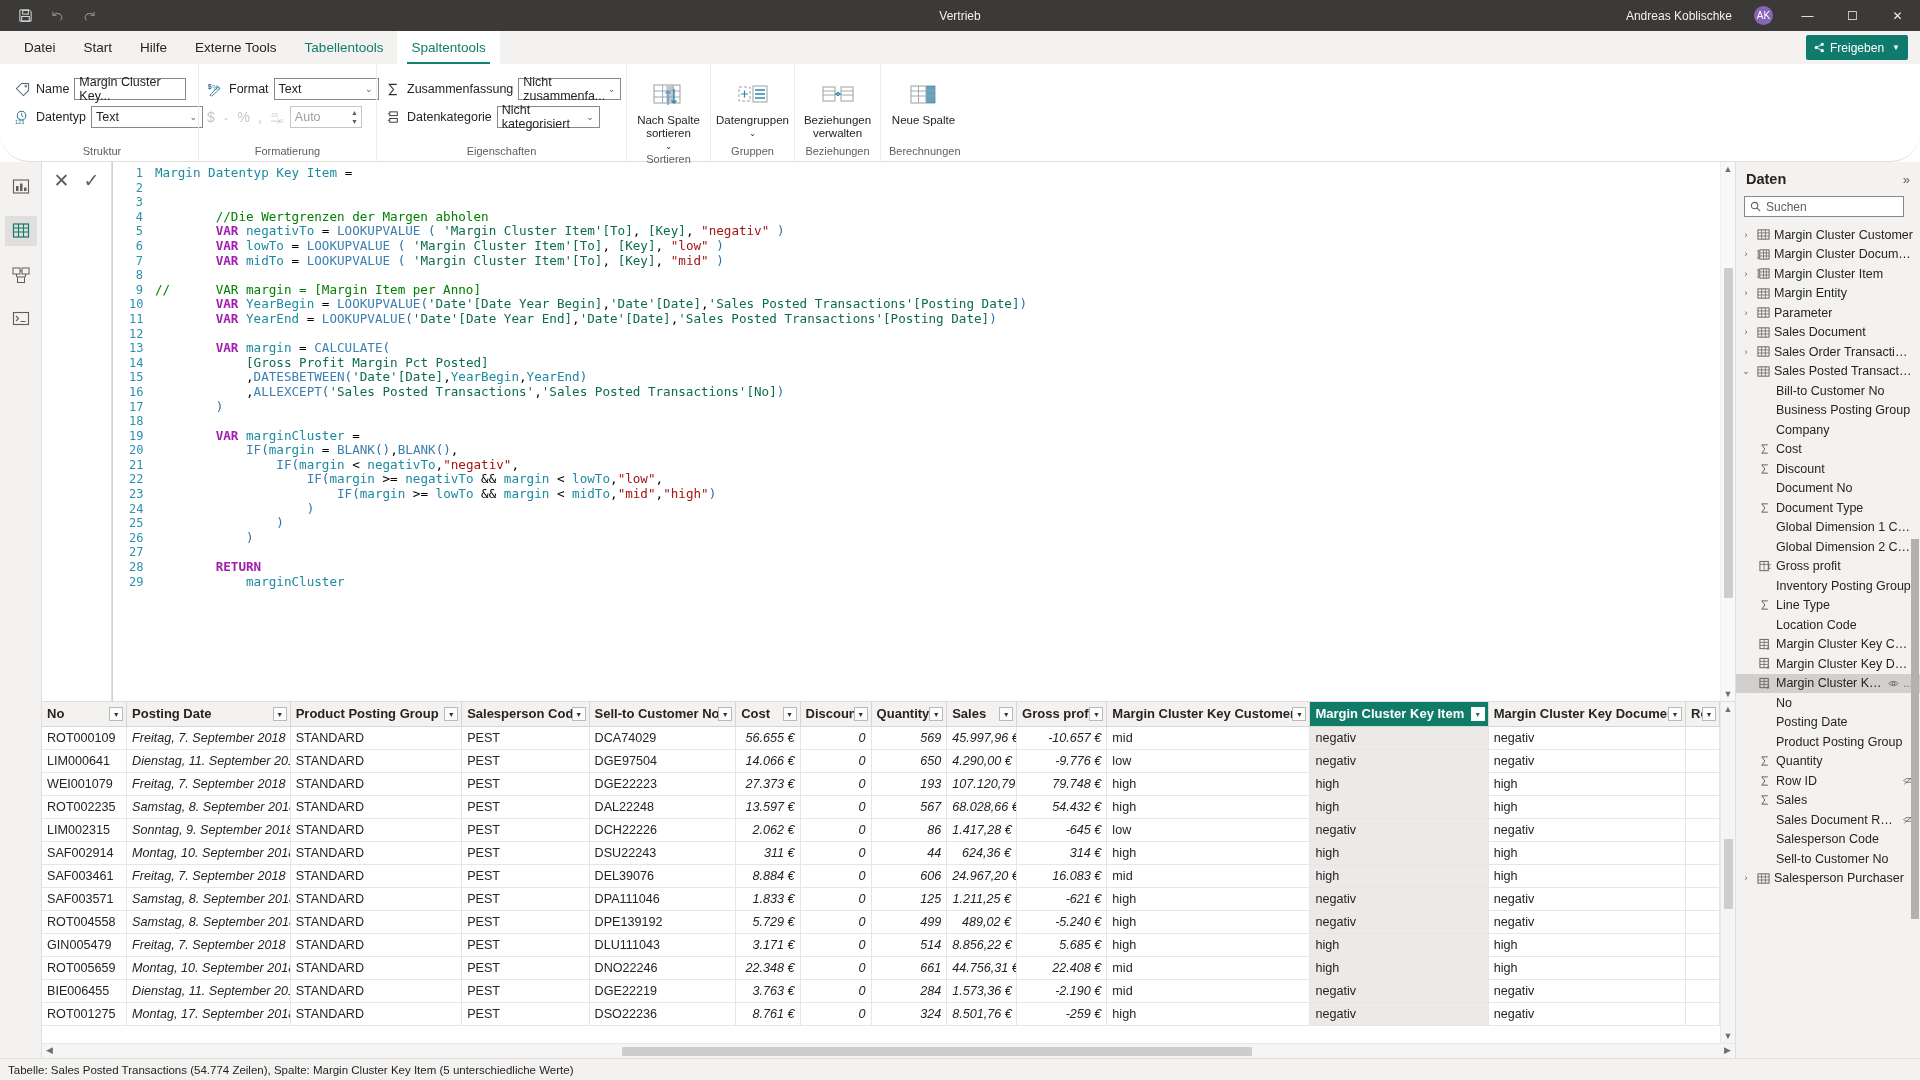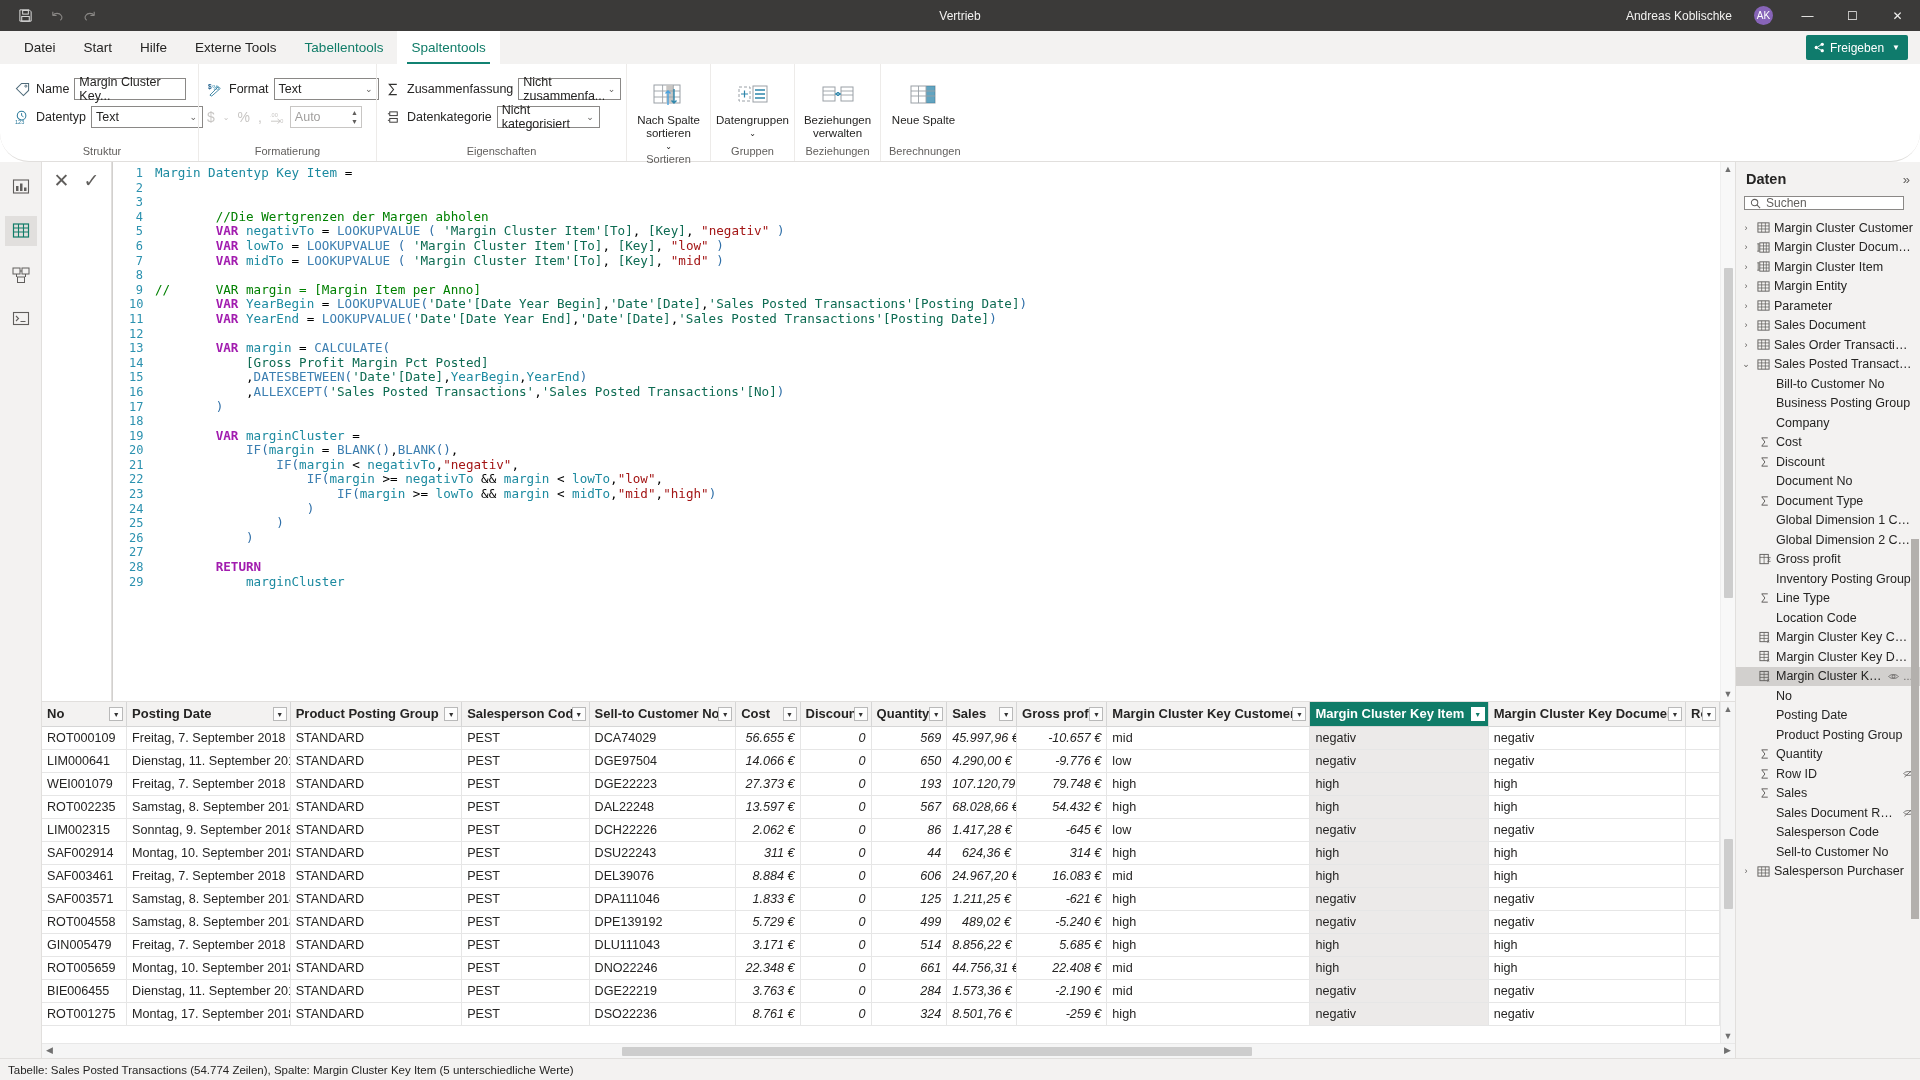--- a/index.html
+++ b/index.html
@@ -178,40 +178,40 @@
     border: 1px solid #b9b9b9; background: #fdfdfd; font-size: 7px; color: #333;
     display: flex; align-items: center; justify-content: center;
   }
   table.dgrid th.sel .fbtn { border-color: #fff; background: #fff; color:#107c68;}
   table.dgrid td {
     font-size: 12.6px; height: 23px; padding: 0 5px; white-space: nowrap;
     border-right: 1px solid #e6e6e6; border-bottom: 1px solid #e6e6e6;
     overflow: hidden; color: #252423;
   }
   td.num { text-align: right; font-style: italic; }
-  td.date { text-align: center; }
+  td.date { text-align: center; font-style: italic; }
   td.selcol { background: #eceae9; }
   #grid-vscroll {
     width: 15px; background: #f5f5f5; border-left: 1px solid #e8e8e8;
     display: flex; flex-direction: column; justify-content: space-between; align-items:center;
     font-size: 9px; color: #707070; padding: 2px 0;
   }
   #grid-vscroll .vthumb { width: 9px; height: 70px; background: #cdcdcd; margin-top: 3px; border-radius:1px;}
 
   
   #datapane {
     width: 185px; background: #f3f2f1; border-left: 1px solid #e1dfdd;
     display: flex; flex-direction: column; font-size: 12.5px; color: #252423;
     position: relative;
   }
   #dp-header { display: flex; align-items: center; height: 34px; padding: 0 10px; }
   #dp-title { font-size: 14.5px; font-weight: bold; }
   #dp-collapse { margin-left: auto; color: #605e5c; font-size: 13px; }
   #dp-search {
-    margin: 0 16px 6px 8px; height: 14px; border: 1px solid #8a8886; background: #fff;
+    margin: 0 16px 6px 8px; height: 21px; border: 1px solid #8a8886; background: #fff;
     display: flex; align-items: center; padding: 0 5px; gap: 5px; font-size: 12px; color: #605e5c;
   }
   #dp-tree { flex: 1; overflow: hidden; padding-top: 2px; }
   .tnode {
     height: 19.5px; display: flex; align-items: center; gap: 4px; padding-right: 6px;
     white-space: nowrap;
   }
   .tnode.sel { background: #d2d0ce; }
   .tnode .chev { width: 12px; text-align: center; font-size: 9px; color: #605e5c; flex: none;}
   .tnode .ico { width: 14px; flex: none; display: flex; align-items: center; justify-content: center; color: #605e5c; }

